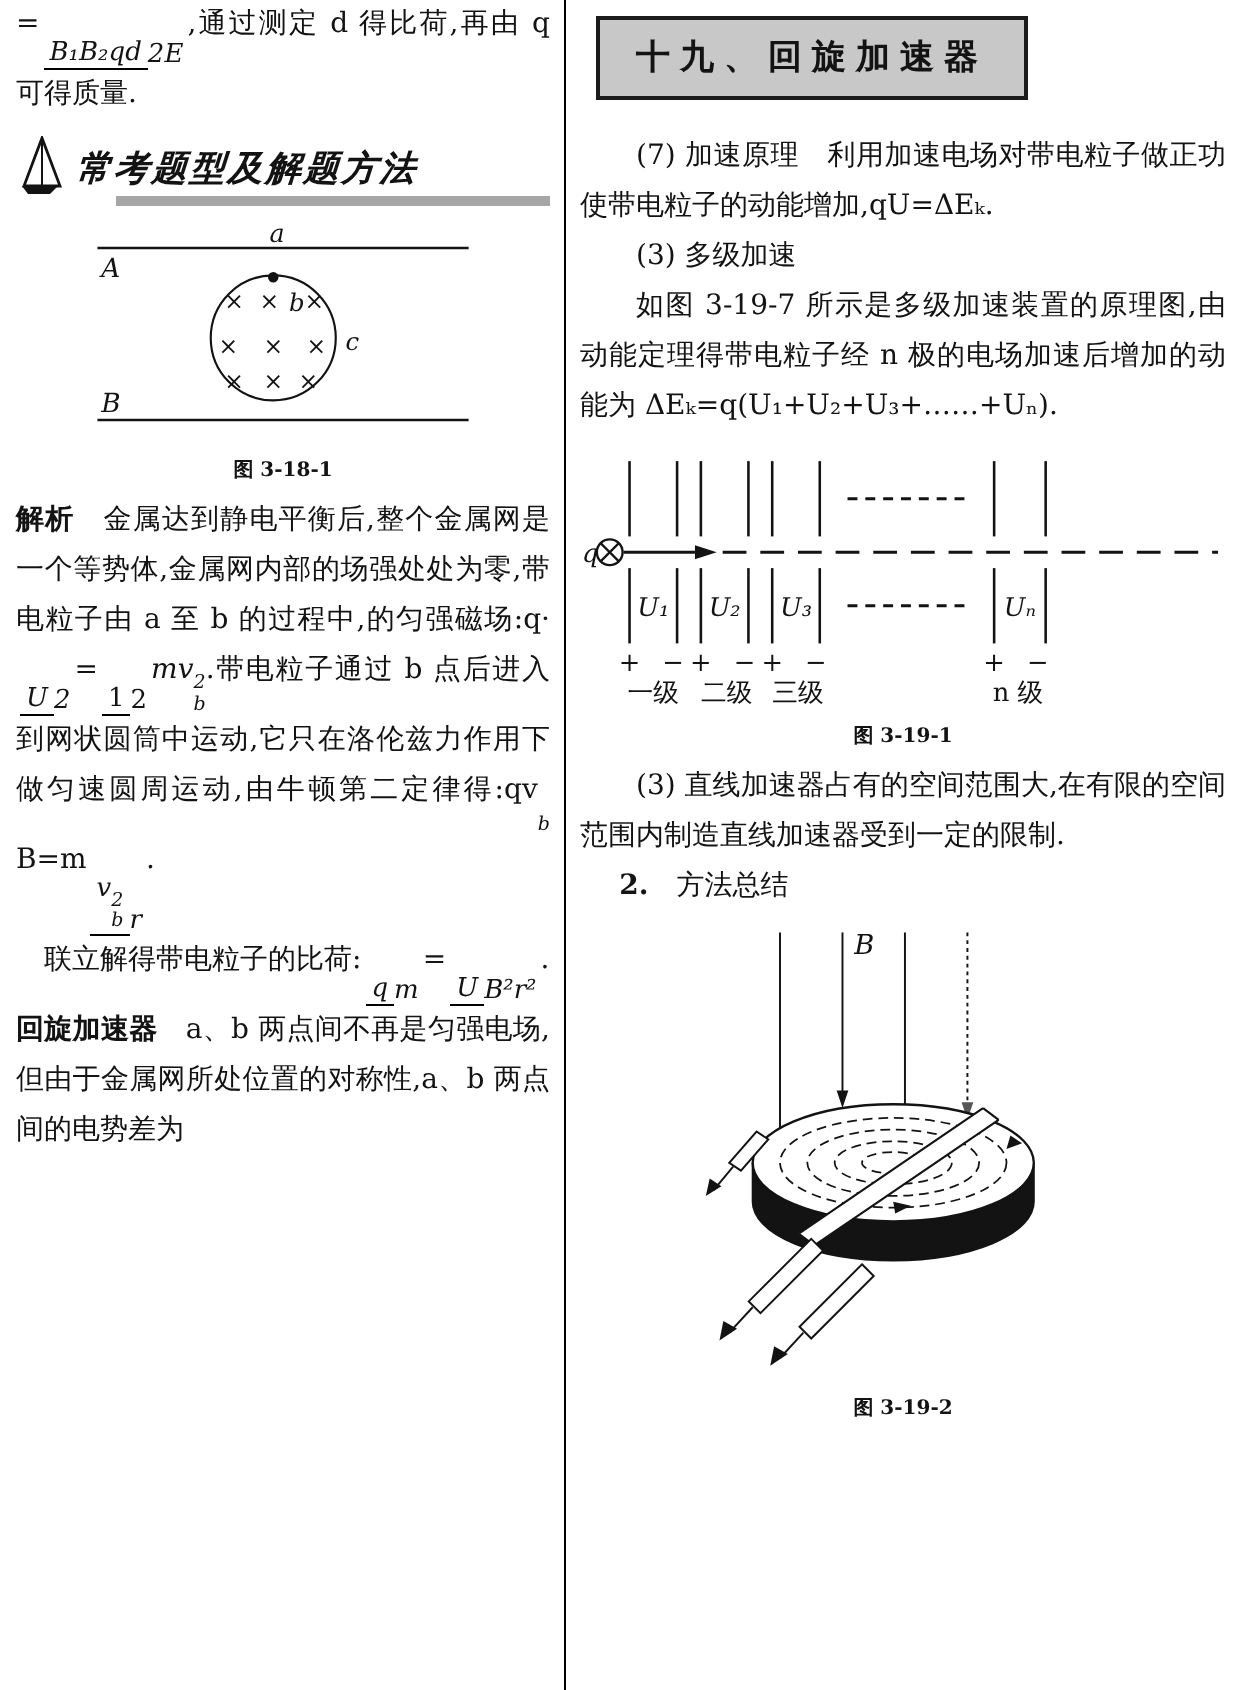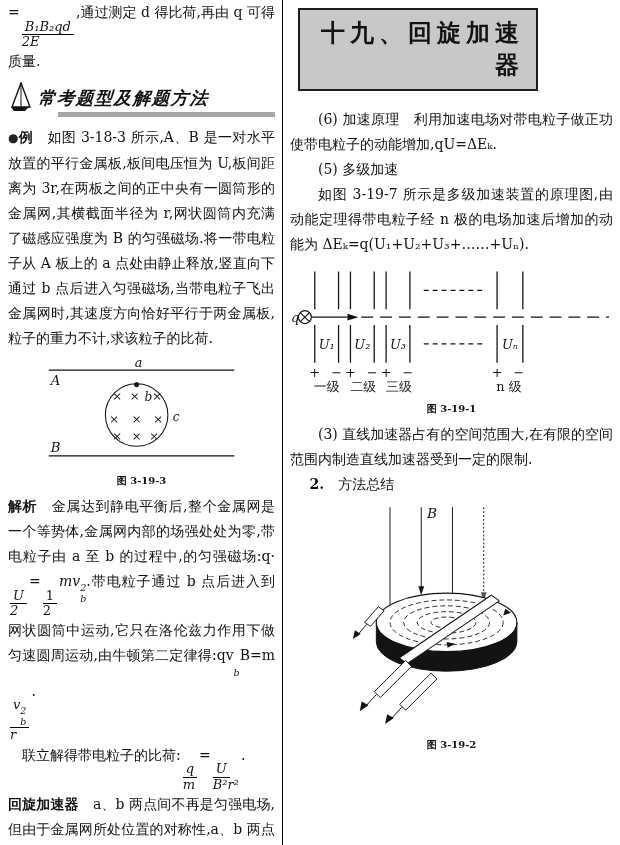--- a/index.html
+++ b/index.html
@@ -13,40 +13,40 @@
   .col { position:absolute; top:0; }
   .col-left  { left:8px;  width:267px; }
   .col-right { left:290px; width:323px; }
 
   p.body { font-size:14px; line-height:25px; text-align:justify; margin:0; }
   .indent { text-indent:2em; }
   .em-label { font-weight:bold; }
   .bullet { font-size:12px; color:#222; }
 
   
-  .frac { display:inline-flex; flex-direction:column; align-items:flex-start;
+  .frac { display:inline-flex; flex-direction:row; align-items:flex-end;
           vertical-align:-1.05em; line-height:1.1; font-size:13px; font-style:italic; margin:0 2px; }
   .frac .num { border-bottom:1px solid #000; padding:0 3px 0; }
   .frac .den { padding-top:0; }
   .frac.upright { font-style:normal; }
   .supsub { display:inline-flex; flex-direction:column; align-items:flex-start;
             vertical-align:-0.55em; font-size:9.5px; line-height:1.1; font-style:italic; }
   i.var { }
 
   
   .decor-header { position:relative; margin:12px 0 8px; padding-left:30px; }
   .decor-title { display:inline-block; font-weight:bold; font-style:italic;
                  font-size:17.5px; letter-spacing:1.5px; transform:skewX(-4deg); }
   .decor-underline { height:5px; background:#a6a6a6; margin:2px 0 0 20px; }
   .decor-icon { position:absolute; left:0; top:-4px; }
 
   
-  .title-box { width:212px; margin:8px 0 16px 8px; padding:7px 12px 8px;
-               border:2px solid #1c1c1c; background:#c8c8c8; text-align:right;
-               font-size:24px; font-weight:bold; letter-spacing:5px; }
+  .title-box { width:212px; margin:8px 0 16px 8px; padding:7px 0 8px;
+               border:2px solid #1c1c1c; background:#c8c8c8; text-align:center;
+               font-size:17px; font-weight:bold; letter-spacing:5px; }
 
   .h-num { font-size:16px; margin:9px 0 5px; text-indent:1.4em; }
   .h-num .num { font-weight:bold; }
 
   .fig { text-align:center; margin:6px 0 0; }
   .fig-left { text-align:left; margin:8px 0 0; }
   .fig-caption { font-weight:bold; font-size:10px; text-align:center; margin:1px 0 6px; }
 
   svg text { font-family:"DejaVu Serif","Liberation Serif",serif; fill:#131313; }
   svg .it { font-style:italic; }
@@ -70,21 +70,20 @@
         <svg width="26" height="30" viewBox="0 0 26 30">
           <polygon points="13,1 22,25 4,25" fill="#fff" stroke="#131313" stroke-width="1.4"></polygon>
           <line x1="13" y1="1" x2="13" y2="25" stroke-width="1"></line>
           <polygon points="3,25 21,25 17,29 6,29" fill="#131313"></polygon>
         </svg>
       </span>
       <span class="decor-title">常考题型及解题方法</span>
       <div class="decor-underline"></div>
     </div>
 
-    <p class="body"><span class="bullet">●</span><span class="em-label">例</span><span>　如图 3-18-3 所示,A、B 是一对水平放置的平行金属板,板间电压恒为 U,板间距离为 3r,在两板之间的正中央有一圆筒形的金属网,其横截面半径为 r,网状圆筒内充满了磁感应强度为 B 的匀强磁场.将一带电粒子从 A 板上的 a 点处由静止释放,竖直向下通过 b 点后进入匀强磁场,当带电粒子飞出金属网时,其速度方向恰好平行于两金属板,粒子的重力不计,求该粒子的比荷.</span></p>
 
     <div class="fig">
       <svg width="210" height="112" viewBox="0 0 215 112">
         <line x1="12" y1="12" x2="202" y2="12" stroke-width="1.3"></line>
         <text class="it" x="104" y="9" font-size="13" text-anchor="middle">a</text>
         <text class="it" x="14" y="27" font-size="13.5">A</text>
         <circle cx="102" cy="27" r="2.2" fill="#131313" stroke="none"></circle>
         <circle cx="102" cy="58" r="32" fill="none" stroke-width="1.1"></circle>
         <text x="82" y="43" font-size="12" text-anchor="middle">×</text>
         <text x="100" y="43" font-size="12" text-anchor="middle">×</text>
@@ -94,21 +93,21 @@
         <text x="102" y="66" font-size="12" text-anchor="middle">×</text>
         <text x="124" y="66" font-size="12" text-anchor="middle">×</text>
         <text class="it" x="139" y="64" font-size="12.5">c</text>
         <text x="82" y="84" font-size="12" text-anchor="middle">×</text>
         <text x="102" y="84" font-size="12" text-anchor="middle">×</text>
         <text x="120" y="84" font-size="12" text-anchor="middle">×</text>
         <text class="it" x="14" y="96" font-size="13.5">B</text>
         <line x1="12" y1="100" x2="202" y2="100" stroke-width="1.3"></line>
       </svg>
     </div>
-    <div class="fig-caption">图 3-19-3</div>
+    <div class="fig-caption">图 3-18-1</div>
 
     <p class="body"><span class="em-label">解析</span><span>　金属达到静电平衡后,整个金属网是一个等势体,金属网内部的场强处处为零,带电粒子由 a 至 b 的过程中,的匀强磁场:q·</span><span class="frac">
           <span class="num">U</span>
           <span class="den">2</span>
         </span><span>=</span><span class="frac upright">
           <span class="num">1</span>
           <span class="den">2</span>
         </span><i class="var">mv</i><span class="supsub">
           <span>2</span>
           <span>b</span>
@@ -134,22 +133,22 @@
     <p class="body"><span class="em-label">回旋加速器</span><span>　a、b 两点间不再是匀强电场,但由于金属网所处位置的对称性,a、b 两点间的电势差为</span></p>
   </div>
 
   <div class="col col-right">
 
     <div class="title-box">
       <span>十九、回旋加速器</span>
     </div>
 
 
-    <p class="body indent">(6) 加速原理　利用加速电场对带电粒子做正功使带电粒子的动能增加,qU=ΔEₖ.</p>
-    <p class="body indent">(5) 多级加速</p>
+    <p class="body indent">(7) 加速原理　利用加速电场对带电粒子做正功使带电粒子的动能增加,qU=ΔEₖ.</p>
+    <p class="body indent">(3) 多级加速</p>
     <p class="body indent">如图 3-19-7 所示是多级加速装置的原理图,由动能定理得带电粒子经 n 极的电场加速后增加的动能为 ΔEₖ=q(U₁+U₂+U₃+……+Uₙ).</p>
 
     <div class="fig-left">
       <svg width="322" height="132" viewBox="0 0 325 132">
 
         <g stroke-width="1.3">
           <line x1="25" y1="6" x2="25" y2="44"></line>
             <line x1="25" y1="60" x2="25" y2="98"></line>
           <line x1="49" y1="6" x2="49" y2="44"></line>
             <line x1="49" y1="60" x2="49" y2="98"></line>

